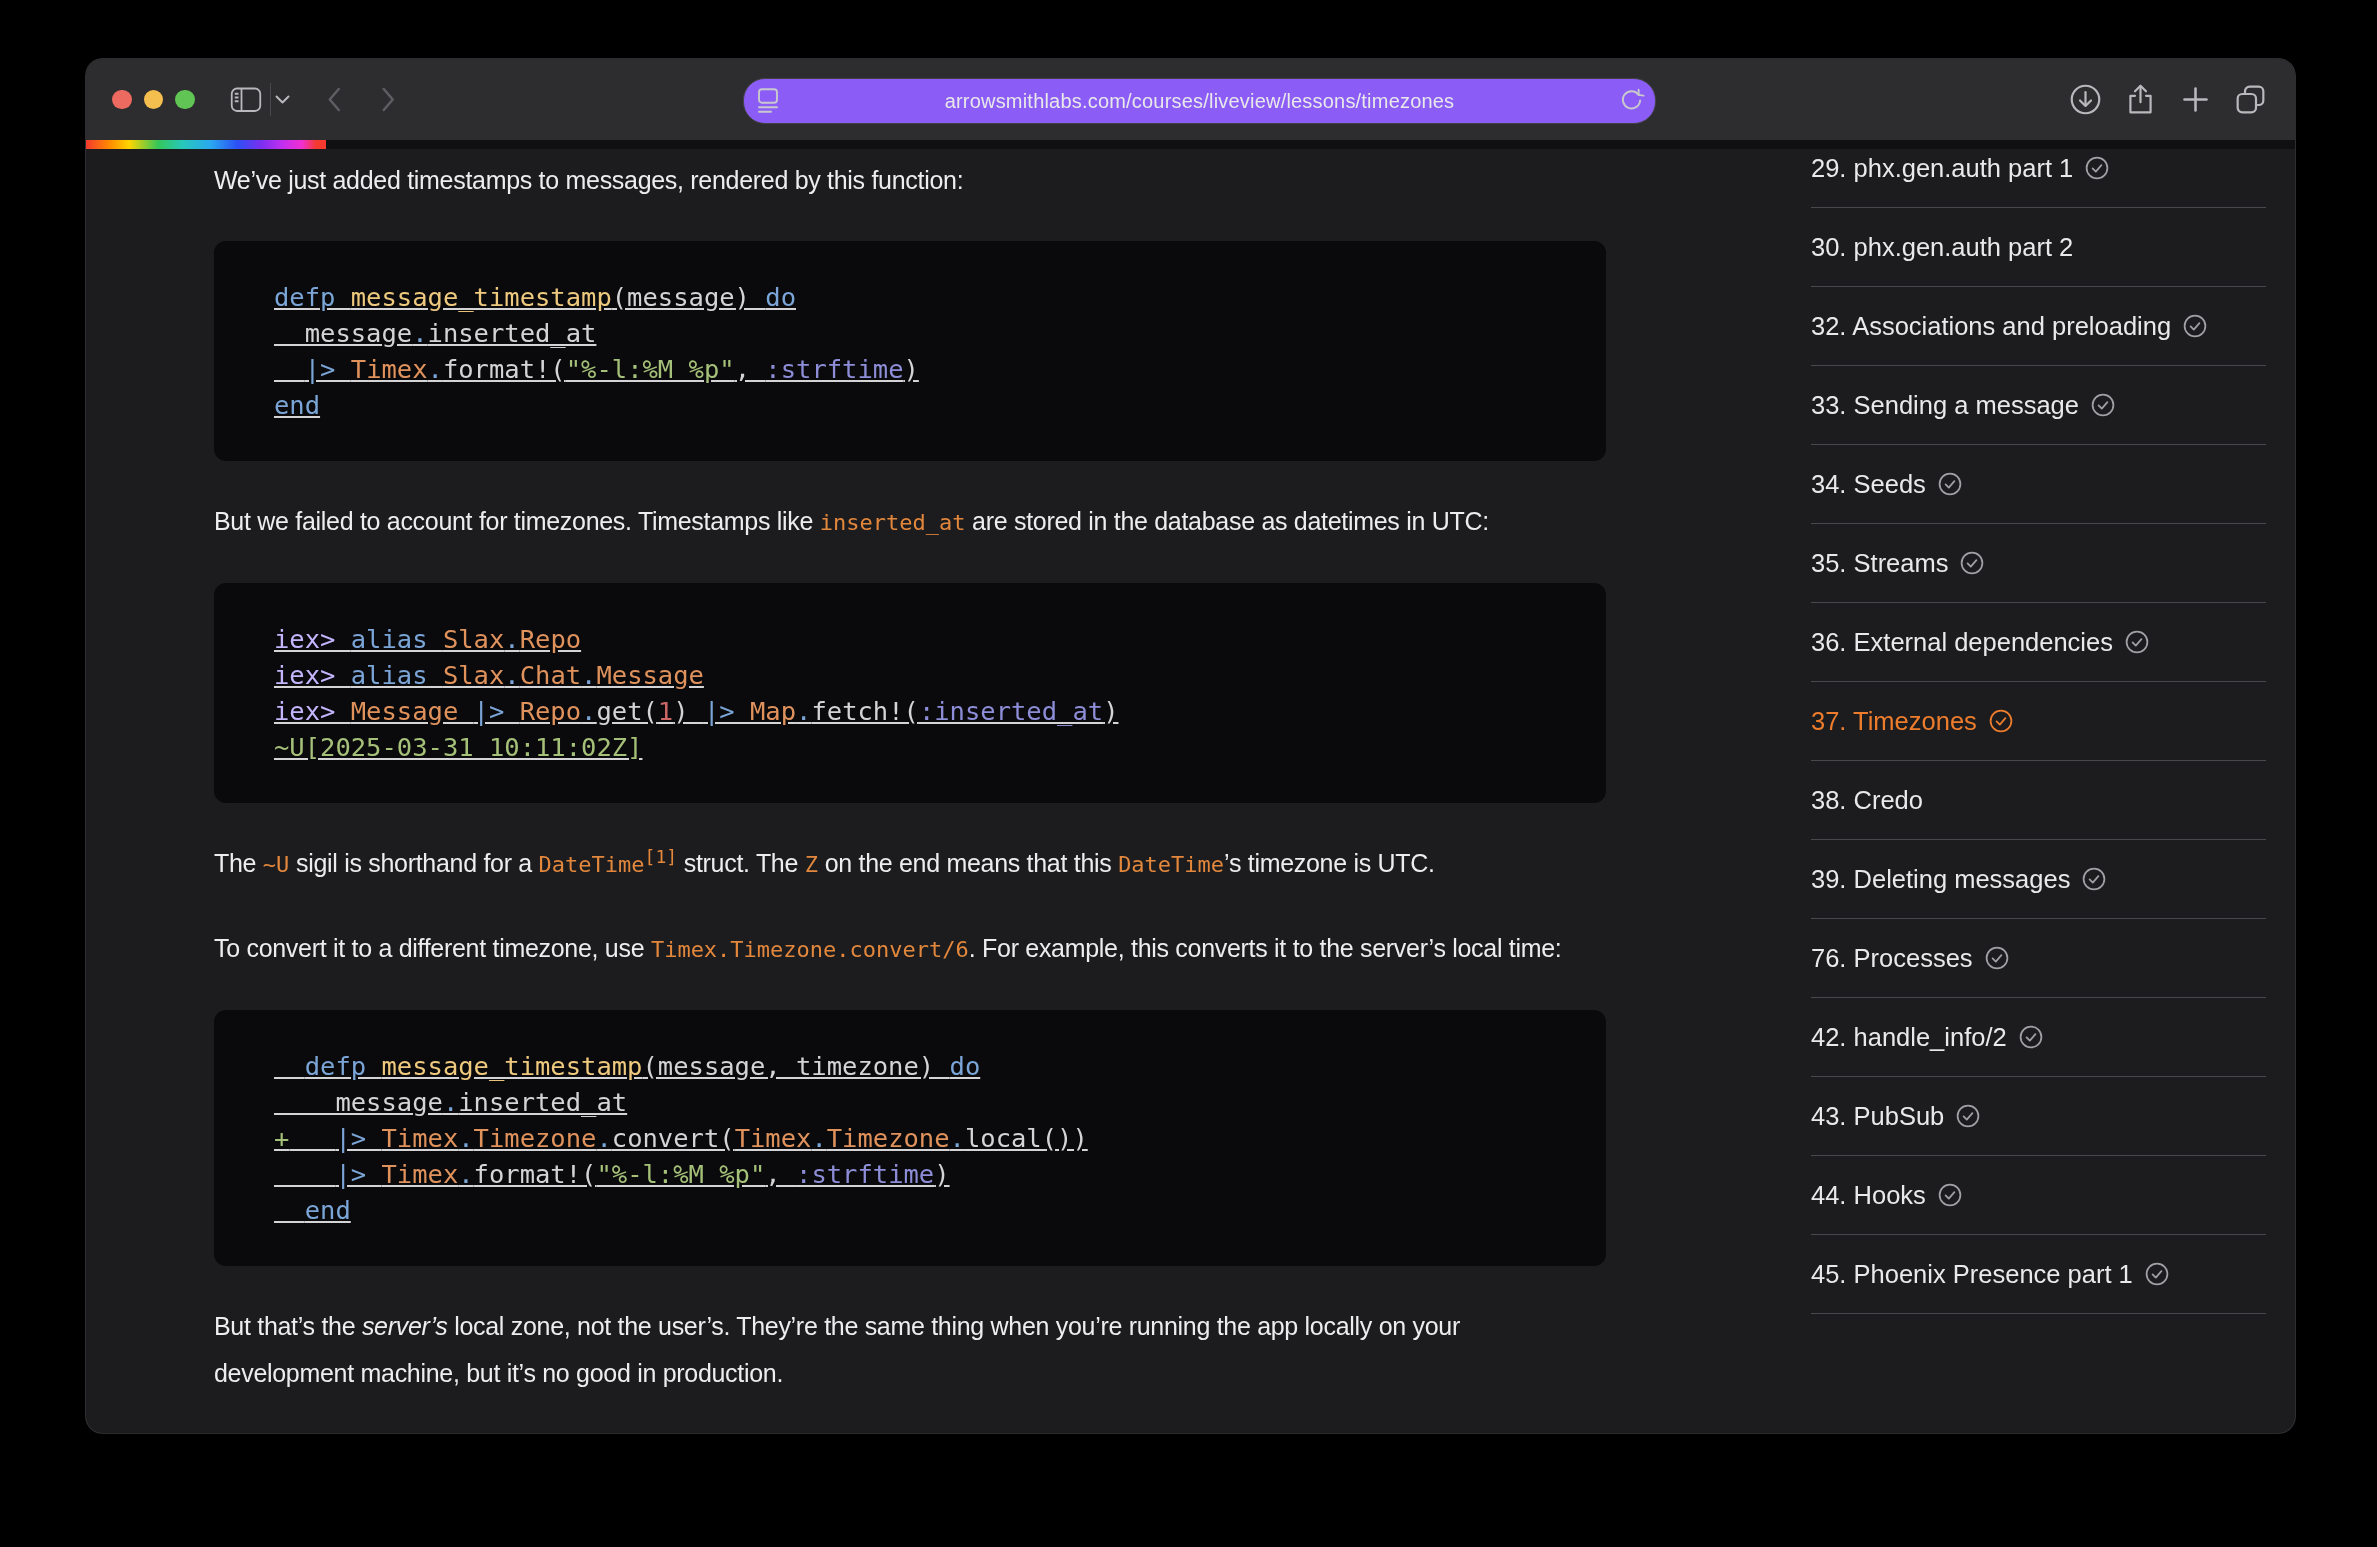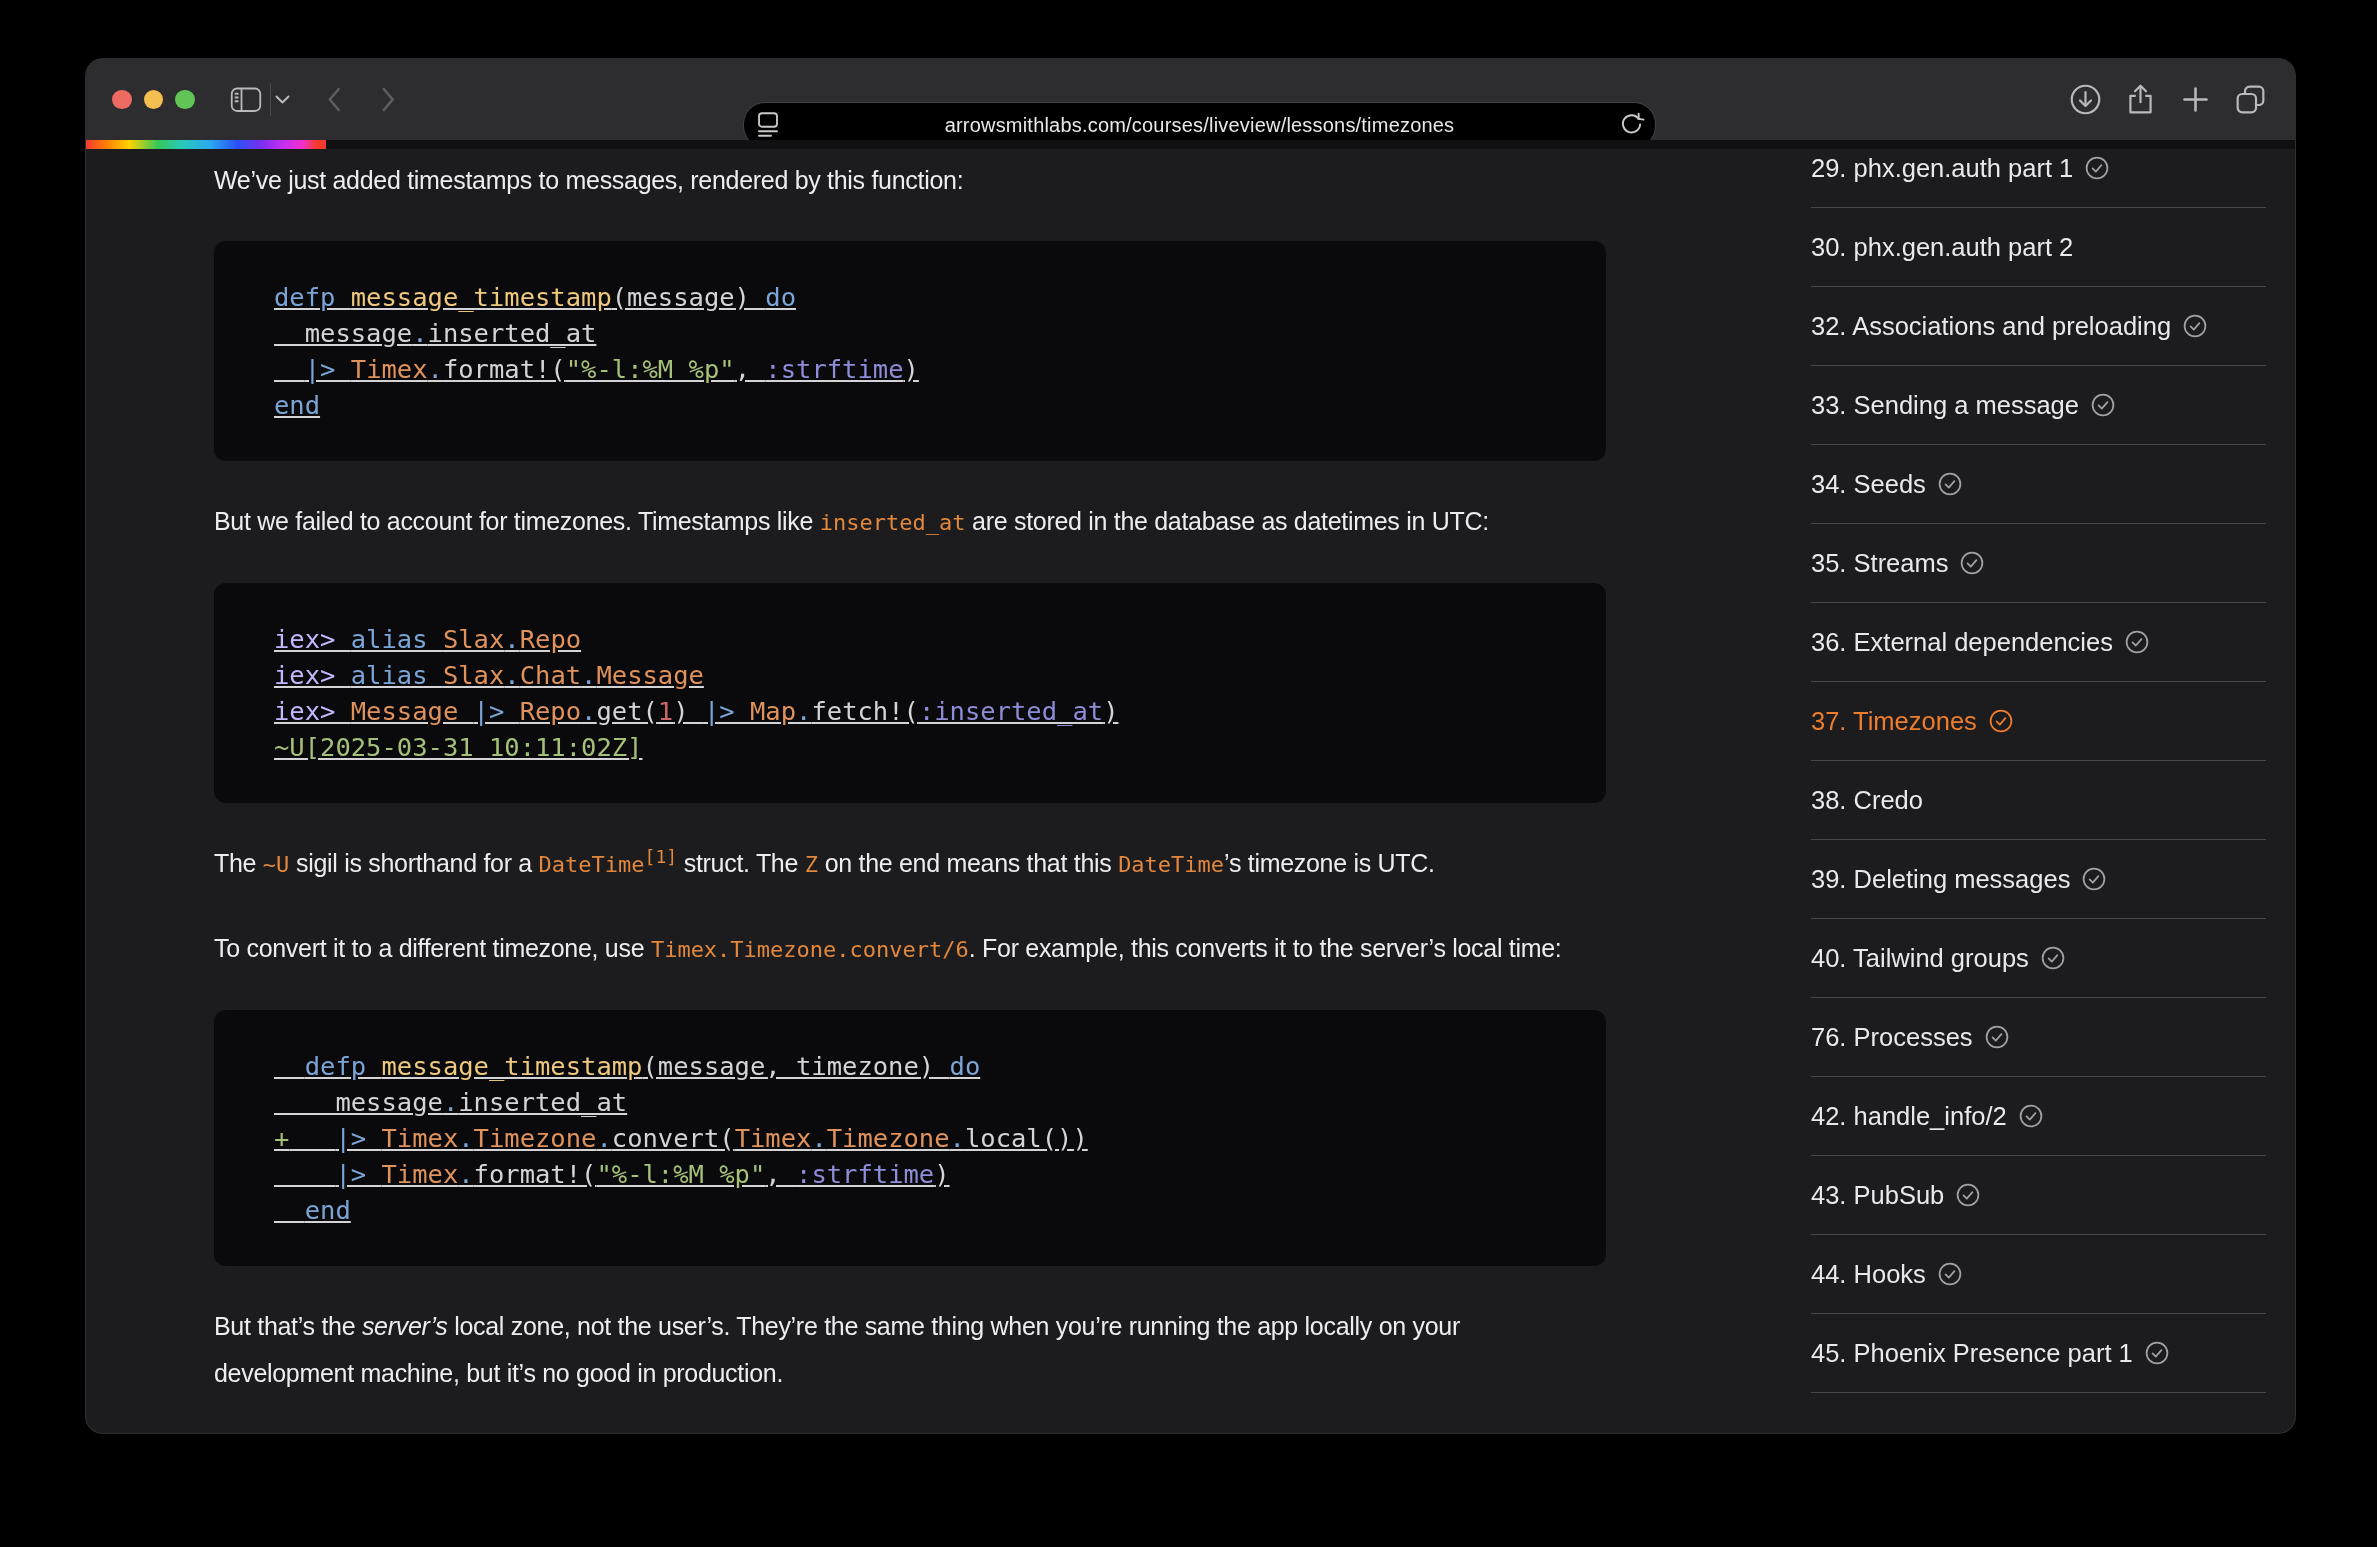--- a/index.html
+++ b/index.html
@@ -10,21 +10,21 @@
   .toolbar{position:relative;height:81px;background:#2d2d2f;}
   .tl-group{position:absolute;left:26px;top:0;height:81px;display:flex;align-items:center;gap:12px;}
   .tl{width:19.5px;height:19.5px;border-radius:50%;}
   .tb-icon{color:#b9b9bd;display:flex;align-items:center;justify-content:center;}
   .toggle-wrap{position:absolute;left:144px;top:0;height:81px;display:flex;align-items:center;}
   .tb-divider{position:absolute;left:184px;top:24px;width:0.8px;height:33px;background:#49494d;}
   .chev-wrap{position:absolute;left:189px;top:0;height:81px;display:flex;align-items:center;}
   .nav-back{position:absolute;left:240px;top:0;height:81px;display:flex;align-items:center;color:#5e5e62;}
   .nav-fwd{position:absolute;left:294px;top:0;height:81px;display:flex;align-items:center;color:#5e5e62;}
   .url-field{position:absolute;left:657px;top:19px;width:911px;height:44px;border-radius:22px;
-    background:#000000;border:0.8px solid #434347;display:flex;align-items:center;justify-content:center;margin-top:24px;}
+    background:#8b5cf6;border:0.8px solid #434347;display:flex;align-items:center;justify-content:center;}
   .url-text{color:#e8e8ea;font-size:20px;letter-spacing:0.2px;white-space:nowrap;}
   .page-ic{position:absolute;left:12px;top:8.3px;color:#c9c9cd;}
   .reload-ic{position:absolute;right:10.5px;top:8.3px;color:#c9c9cd;}
   .right-group{position:absolute;right:28px;top:0;height:81px;display:flex;align-items:center;gap:22px;}
   
   .progress-track{height:9px;background:#101012;position:relative;}
   .progress-fill{position:absolute;left:0;top:0;height:9px;width:240px;}
   
   .content{display:flex;height:1284px;}
   .main{width:1685px;box-sizing:border-box;padding:7.5px 165px 0 128px;}
@@ -233,29 +233,20 @@
           <div class="lrow">
             <span class="llab">39. Deleting messages</span>
             <span class="ck">
     <svg width="24" height="24" viewBox="0 0 30 30" fill="none" stroke="currentColor" stroke-width="2.2">
       <circle cx="15" cy="15" r="13"></circle>
       <path d="M9.5 15.5 L13.5 19.5 L20.5 11.5" stroke-linecap="round" stroke-linejoin="round"></path>
     </svg>
   </span>
           </div>
           <div class="lrow">
-            <span class="llab">40. Tailwind groups</span>
-            <span class="ck">
-    <svg width="24" height="24" viewBox="0 0 30 30" fill="none" stroke="currentColor" stroke-width="2.2">
-      <circle cx="15" cy="15" r="13"></circle>
-      <path d="M9.5 15.5 L13.5 19.5 L20.5 11.5" stroke-linecap="round" stroke-linejoin="round"></path>
-    </svg>
-  </span>
-          </div>
-          <div class="lrow">
             <span class="llab">76. Processes</span>
             <span class="ck">
     <svg width="24" height="24" viewBox="0 0 30 30" fill="none" stroke="currentColor" stroke-width="2.2">
       <circle cx="15" cy="15" r="13"></circle>
       <path d="M9.5 15.5 L13.5 19.5 L20.5 11.5" stroke-linecap="round" stroke-linejoin="round"></path>
     </svg>
   </span>
           </div>
           <div class="lrow">
             <span class="llab">42. handle_info/2</span>

